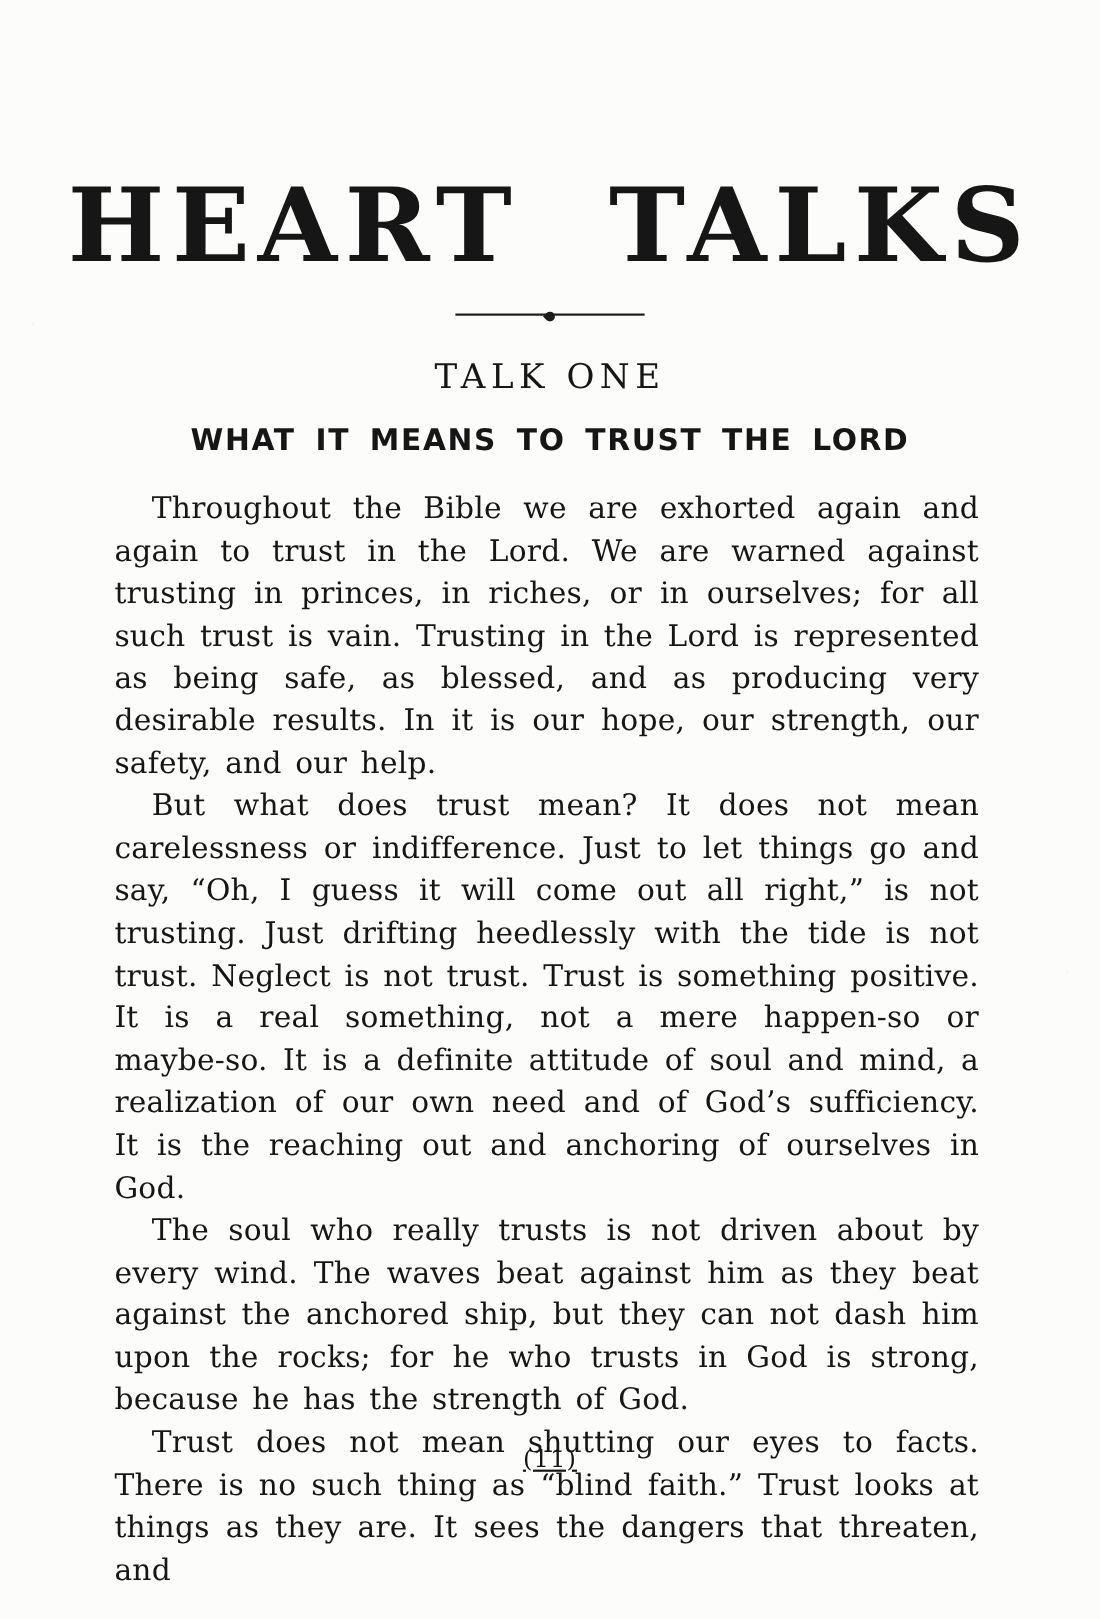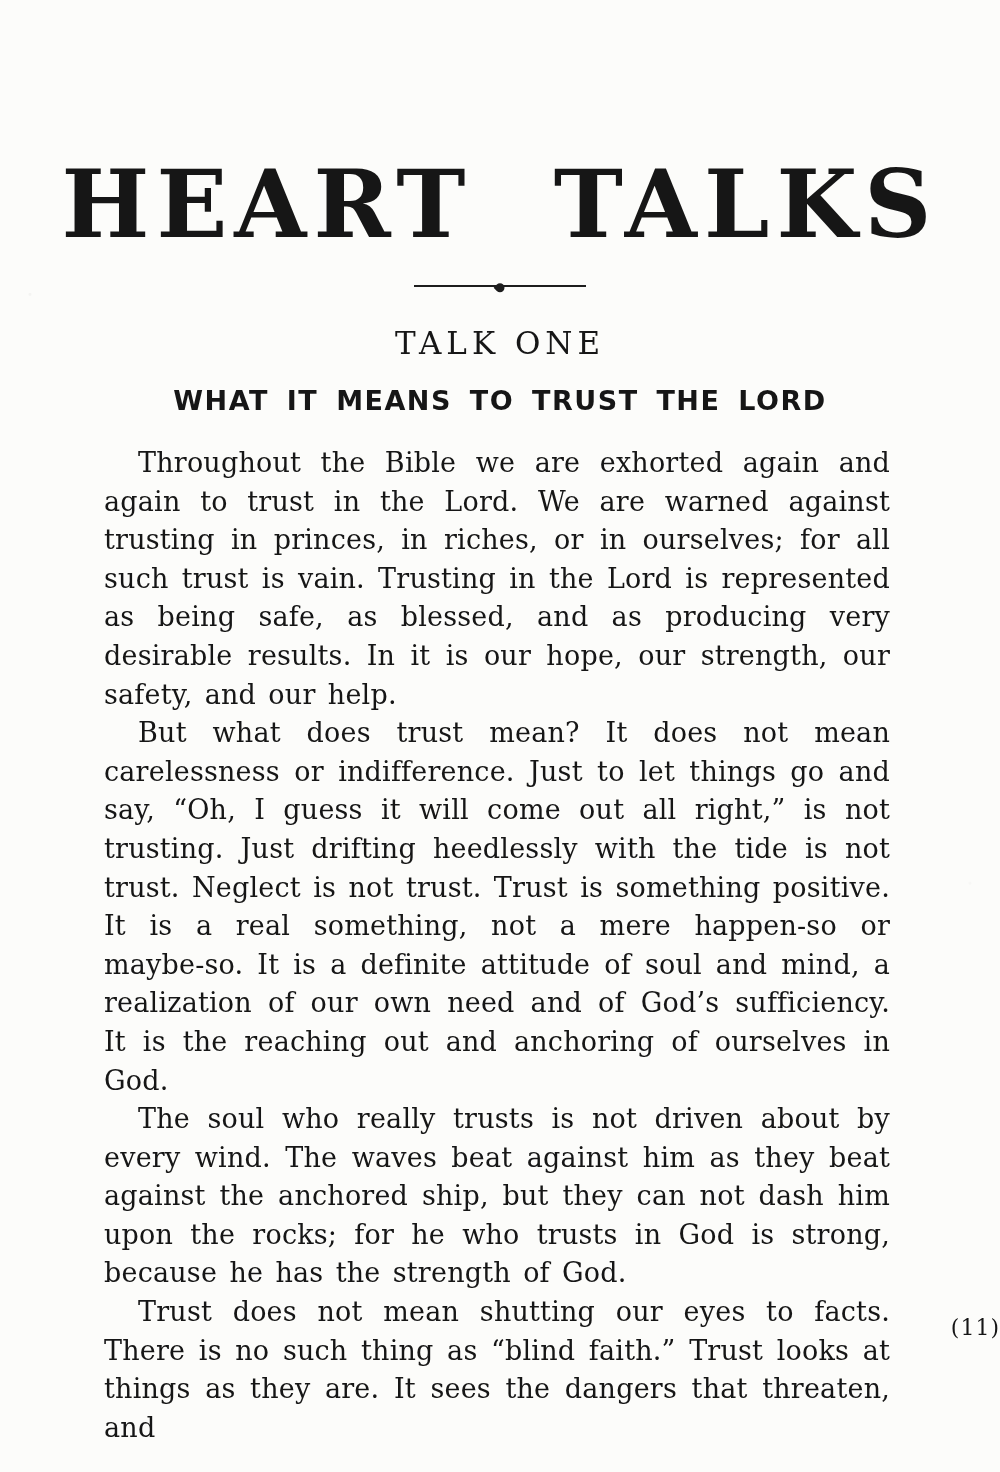--- a/index.html
+++ b/index.html
@@ -79,23 +79,24 @@
   }
   .body-text p {
     margin: 0;
     text-indent: 34px;
   }
   .page-number {
     position: absolute;
     bottom: 132px;
     left: 0;
     width: 100%;
-    text-align: right;
+    text-align: center;
     font-size: 22px;
     letter-spacing: 1px;
+    text-decoration: underline;
   }
 </style>
 </head>
 <body>
 
 <div class="page">
 
   <h1 class="book-title">HEART TALKS</h1>
 
   <div class="divider">

